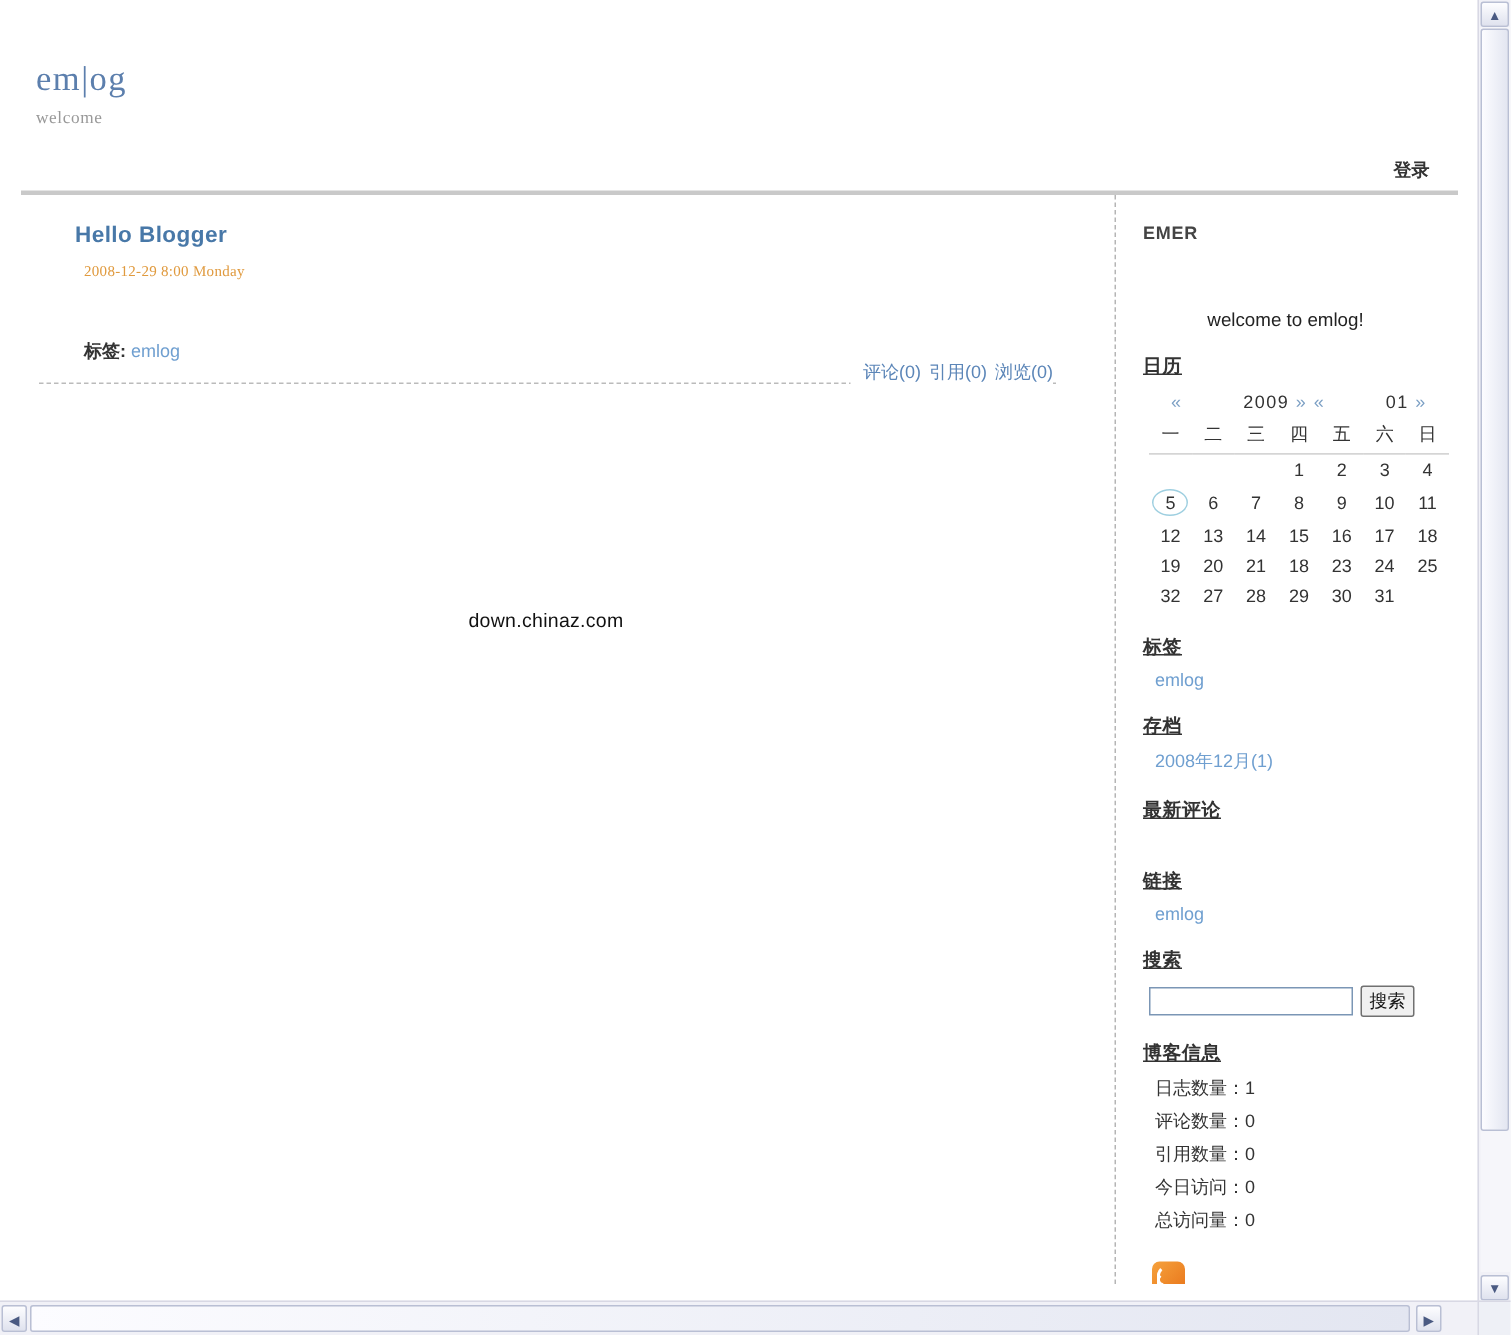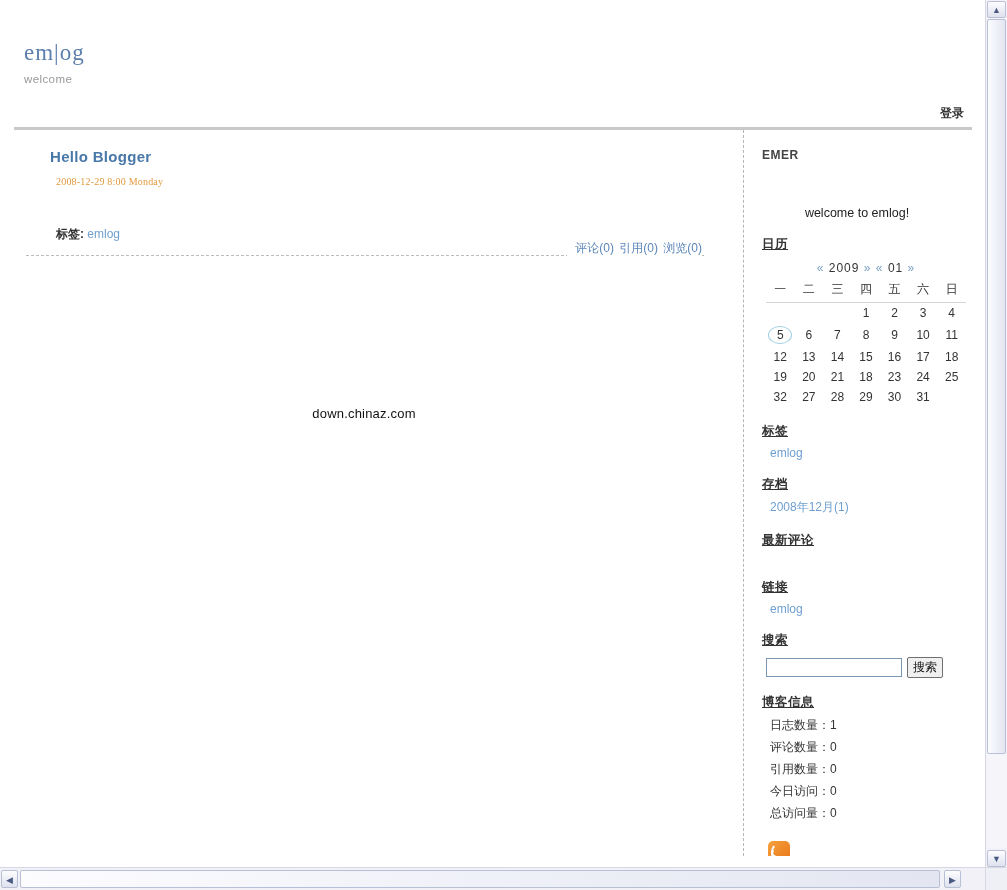--- a/index.html
+++ b/index.html
@@ -44,32 +44,33 @@
     letter-spacing: 1px;
     line-height: 1.1;
     margin: 0;
     font-weight: normal;
   }
   #blog-subtitle {
     font-size: 11.5px;
     color: #999999;
     margin-top: 8px;
     letter-spacing: .4px;
+    font-family: Liberation Serif, serif;
   }
 
   
   #navbar {
     margin: 20px 14px 0 14px;
     border-bottom: 3px solid #c9c9c9;
     height: 22px;
     position: relative;
   }
   #login-link {
     position: absolute;
-    right: 8px;
+    right: 19px;
     top: 0;
     font-size: 12px;
     color: #333333;
     text-decoration: none;
     font-weight: bold;
   }
 
   
   #columns {
     position: relative;
@@ -195,21 +196,21 @@
     width: 200px;
   }
   #cal-nav {
     text-align: center;
     font-size: 12px;
     color: #444444;
     padding: 2px 0 4px 0;
     letter-spacing: 1px;
   }
   #cal-nav .arrow { color: #7b9fc4; }
-  #cal-nav .yr, #cal-nav .mo { color: #333333; }
+  #cal-nav .yr, #cal-nav .mo { color: #333333; margin-left: 36px; }
   table.cal {
     border-collapse: collapse;
     width: 200px;
     font-size: 12px;
   }
   table.cal th {
     font-weight: normal;
     color: #333333;
     padding: 2px 0 4px 0;
     text-align: center;

